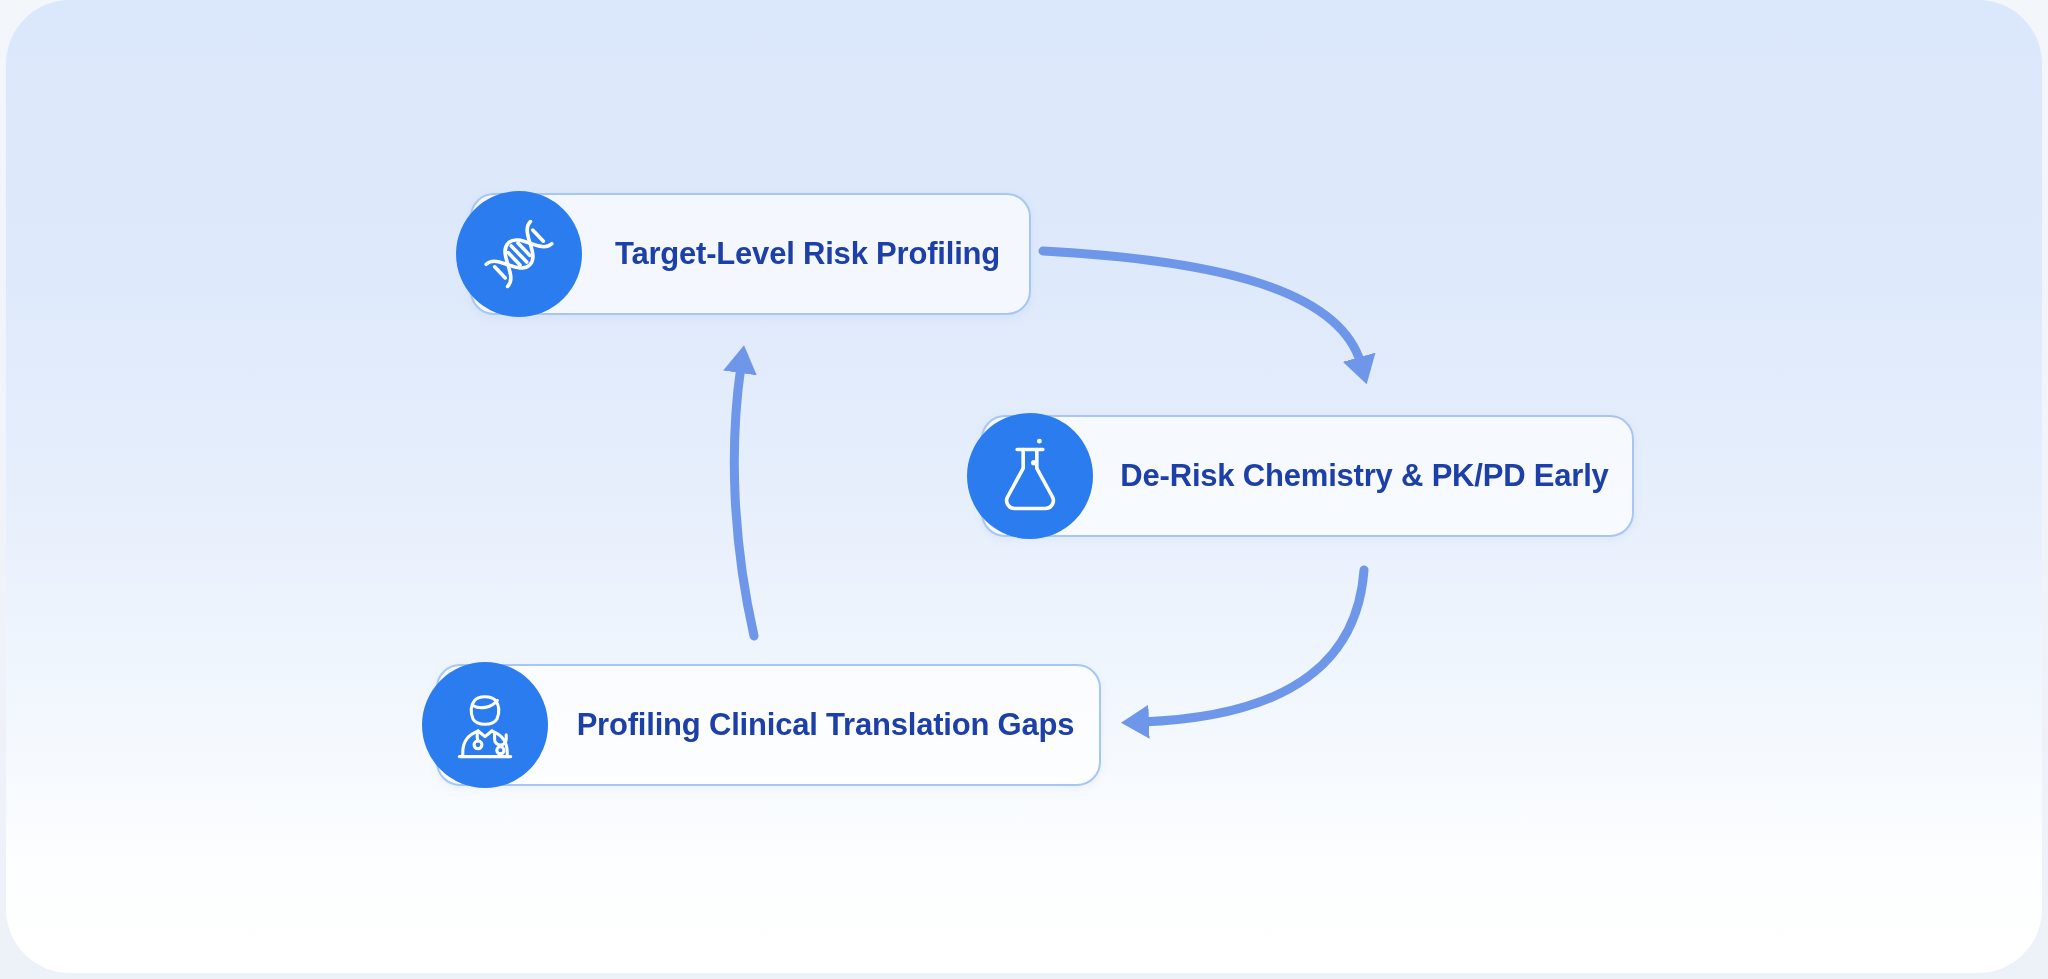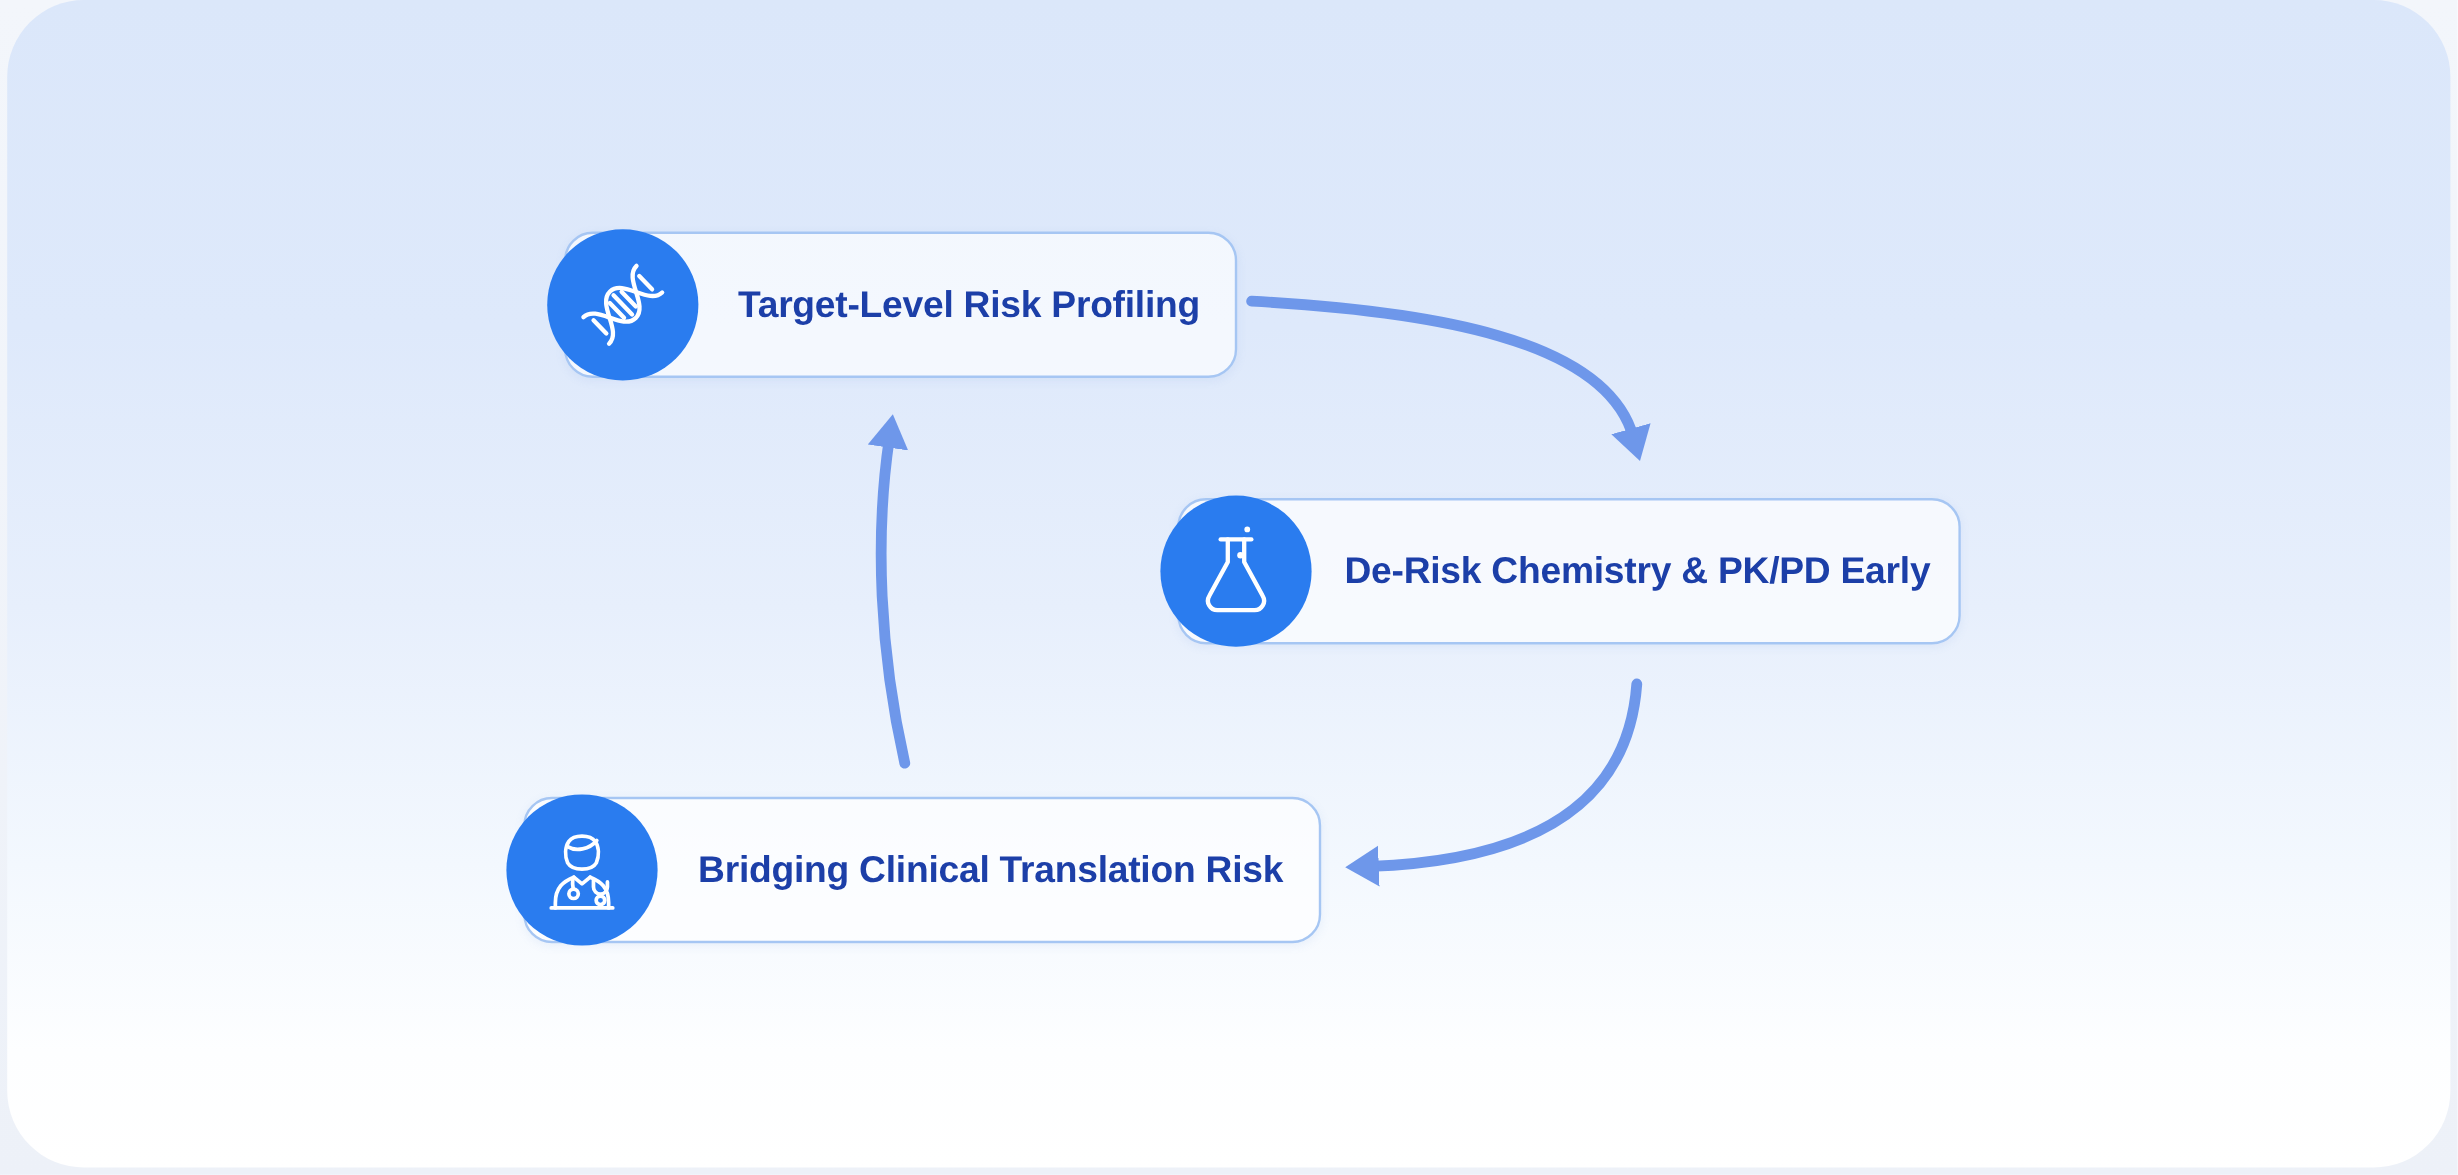--- a/index.html
+++ b/index.html
@@ -98,14 +98,14 @@
       <path d="M9,42.5 H39"></path>
       <path d="M11,42.5 V40 C11,32.5 15,29.5 20,27.5"></path>
       <path d="M37,42.5 V40 C37,32.5 33,29.5 28,27.5"></path>
       <path d="M20,27.5 L24,30.8 L28,27.5"></path>
       <path d="M19.5,28.8 C19.3,30.4 19.4,31.6 19.7,33"></path>
       <circle cx="19.9" cy="35.6" r="2.3"></circle>
       <path d="M29.6,29 V32.3 A3.4,3.4 0 0 0 36.4,32.3 V29.8"></path>
       <circle cx="33" cy="38.8" r="2.1"></circle>
     </svg>
   </div>
-  <span class="node-label">Bridging Clinical Translation Risk</span>
+  <span class="node-label">Profiling Clinical Translation Gaps</span>
 </div>
 
 </body></html>

